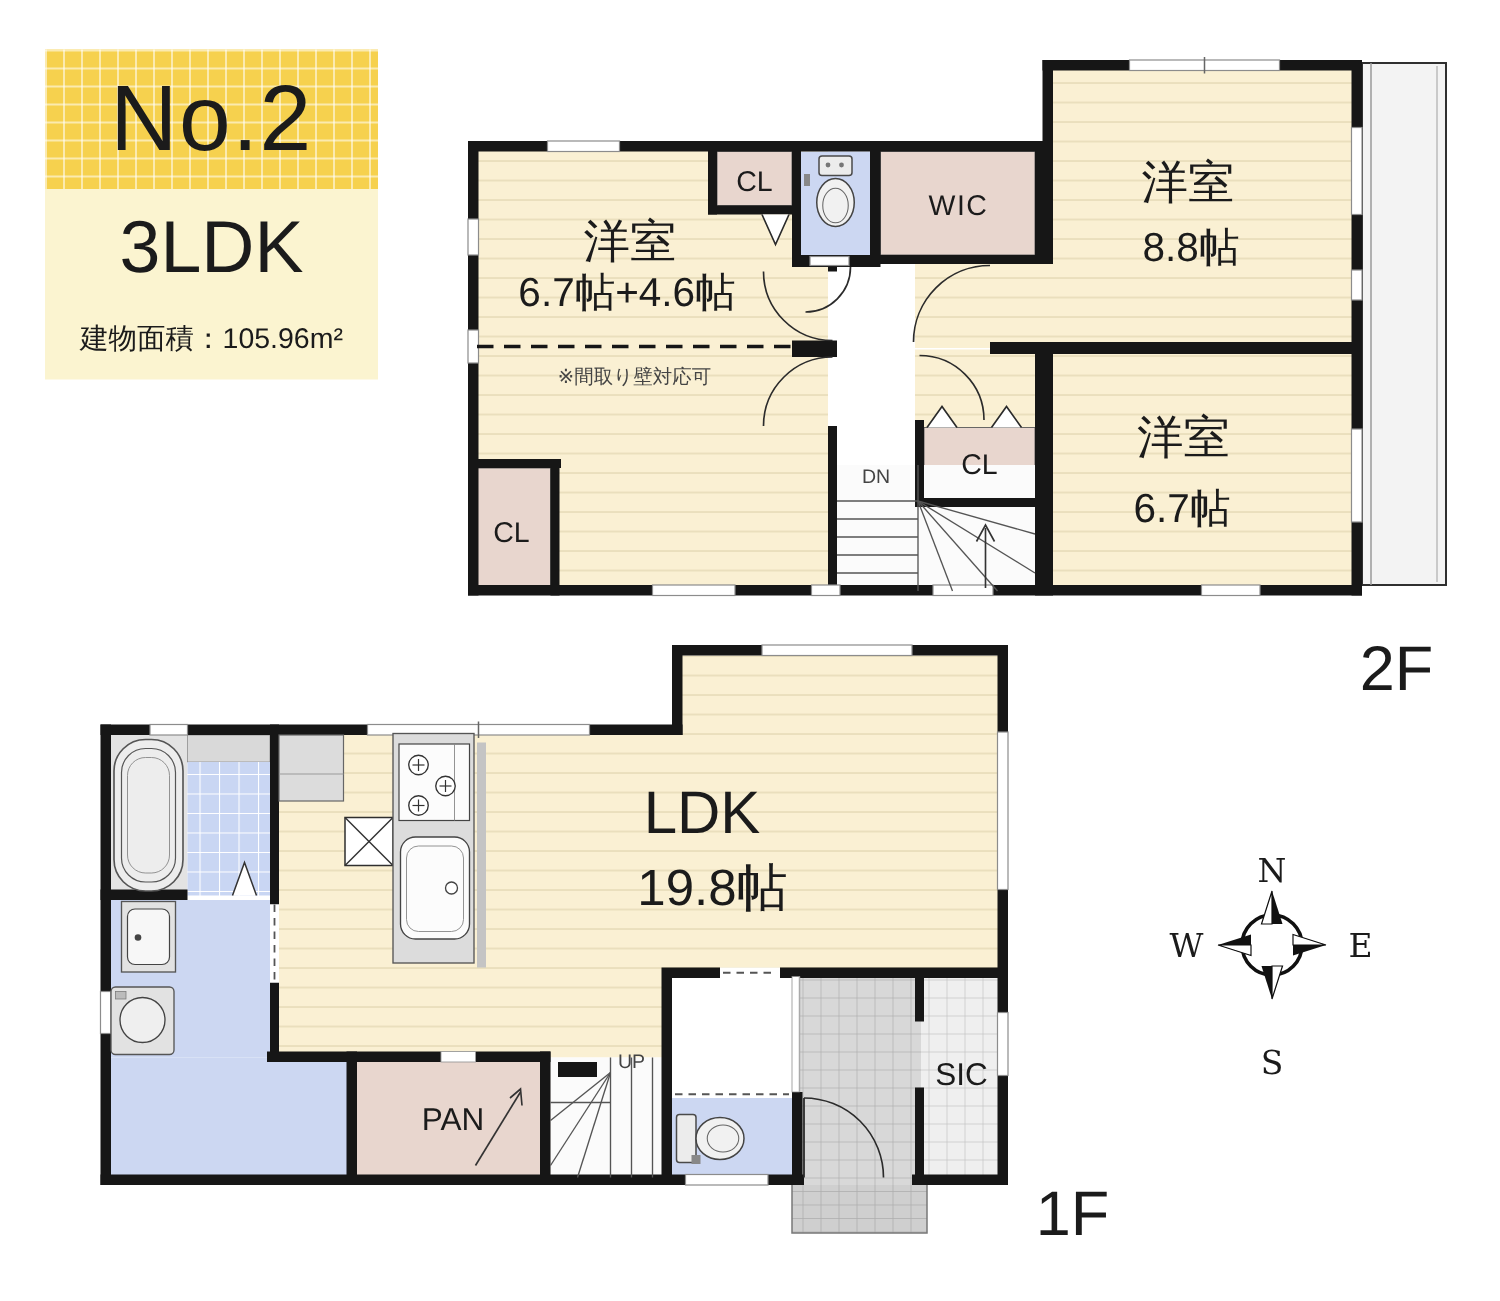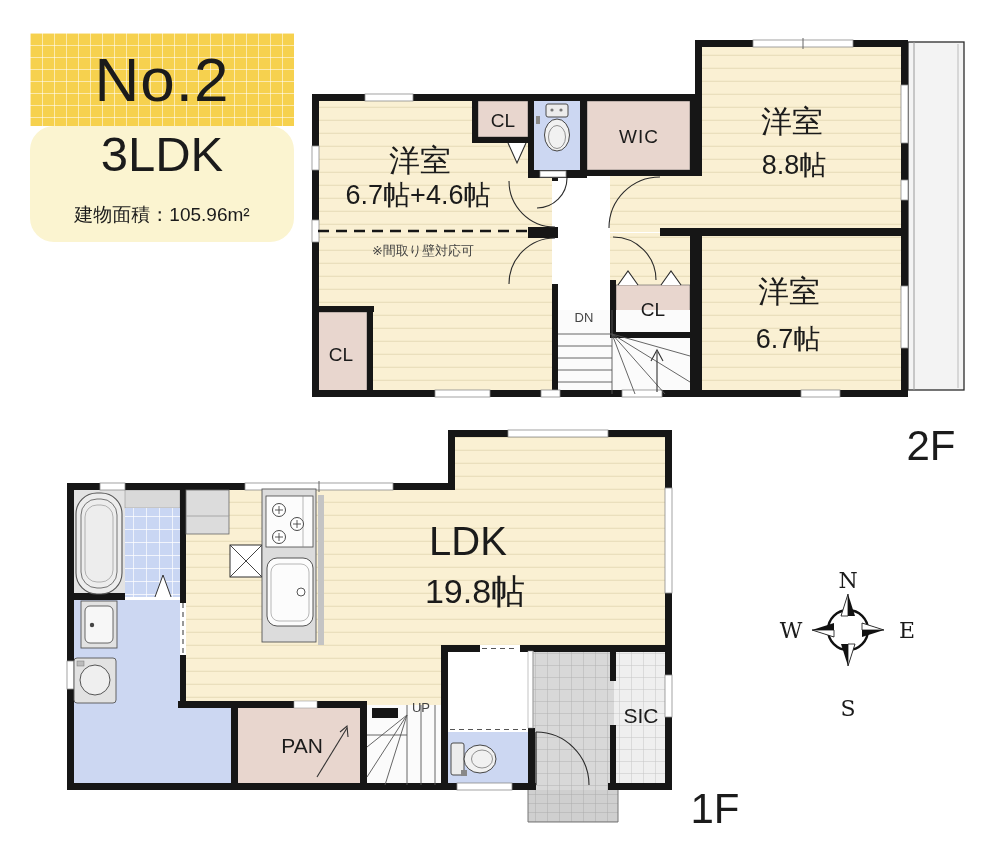--- a/index.html
+++ b/index.html
@@ -1,27 +1,27 @@
 <!DOCTYPE html>
 <html><head>
 <meta charset="utf-8">
 <style>
   html,body{margin:0;padding:0;background:#ffffff;}
   body{font-family:"Liberation Sans","DejaVu Sans",sans-serif;color:#1b1b1b;}
   .stage{position:relative;width:1000px;height:867px;background:#fff;overflow:hidden;}
   .abs{position:absolute;}
   
-  .title-card{left:30px;top:33px;width:264px;}
+  .title-card{left:30px;top:33px;width:222px;}
   .title-head{height:93px;display:flex;align-items:center;justify-content:center;
     background-color:#f6d14e;
     background-image:linear-gradient(rgba(255,255,255,.55) 1.5px,transparent 1.5px),
                      linear-gradient(90deg,rgba(255,255,255,.55) 1.5px,transparent 1.5px);
     background-size:12px 12px;
     font-size:62px;font-weight:500;letter-spacing:1px;}
-  .title-body{background:#fbf4d0;text-align:center;padding:0 0 14px;border-radius:24px;}
+  .title-body{background:#fbf4d0;text-align:center;padding:11px 0 14px;}
   .title-type{font-size:49px;font-weight:500;line-height:1.15;}
   .title-area{font-size:19px;margin-top:20px;}
   
   .wall{fill:#161616;}
   .win{fill:#ffffff;stroke:#8c8c8c;stroke-width:0.8;}
   .thin{fill:none;stroke:#2b2b2b;stroke-width:1.1;}
   .step{fill:none;stroke:#555;stroke-width:0.9;}
   .fixture{fill:#ececec;stroke:#4a4a4a;stroke-width:1;}
   .cl{stroke:#5a5a5a;stroke-width:0.6;}
   text{fill:#1b1b1b;}

